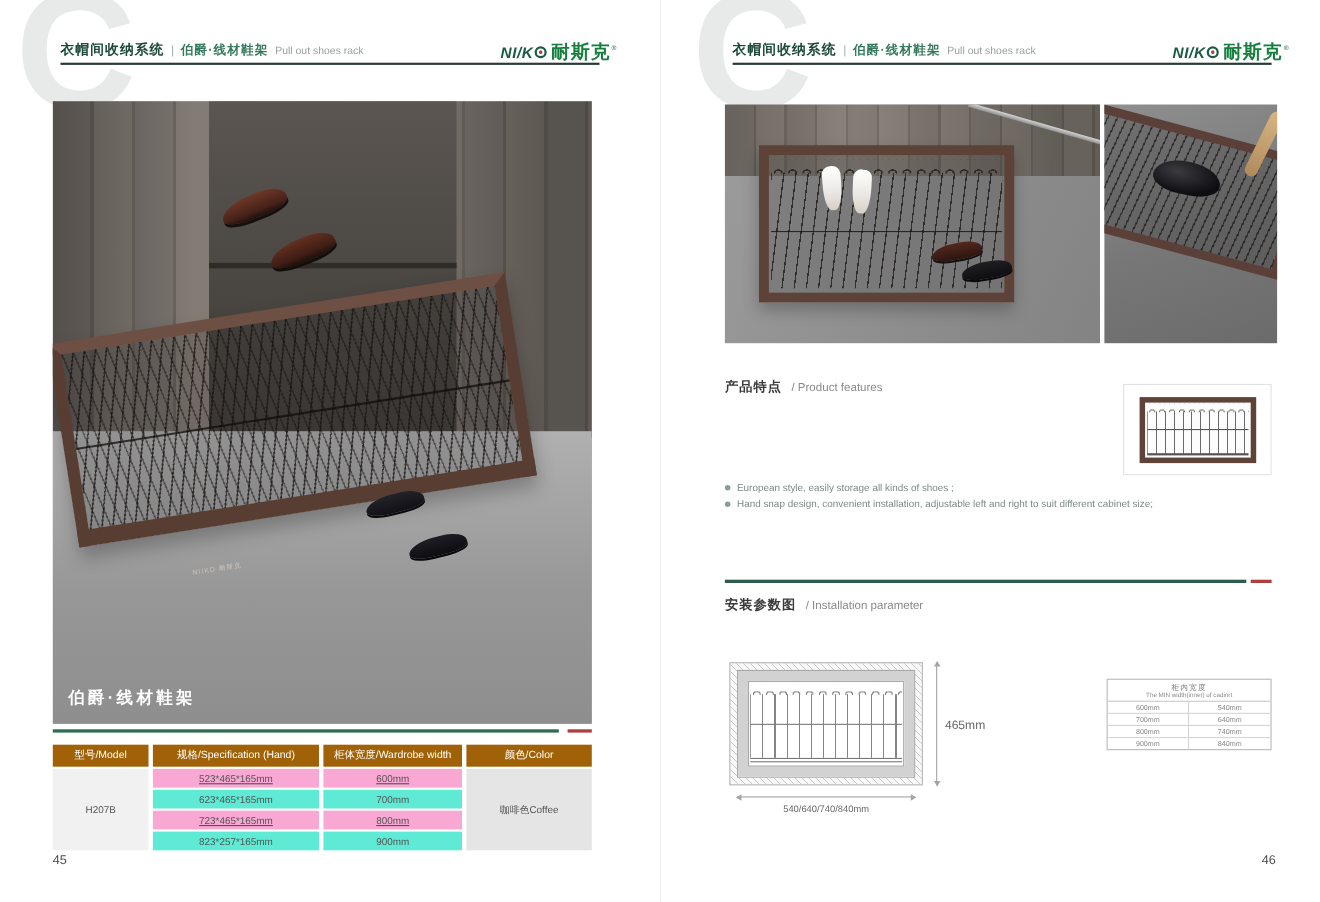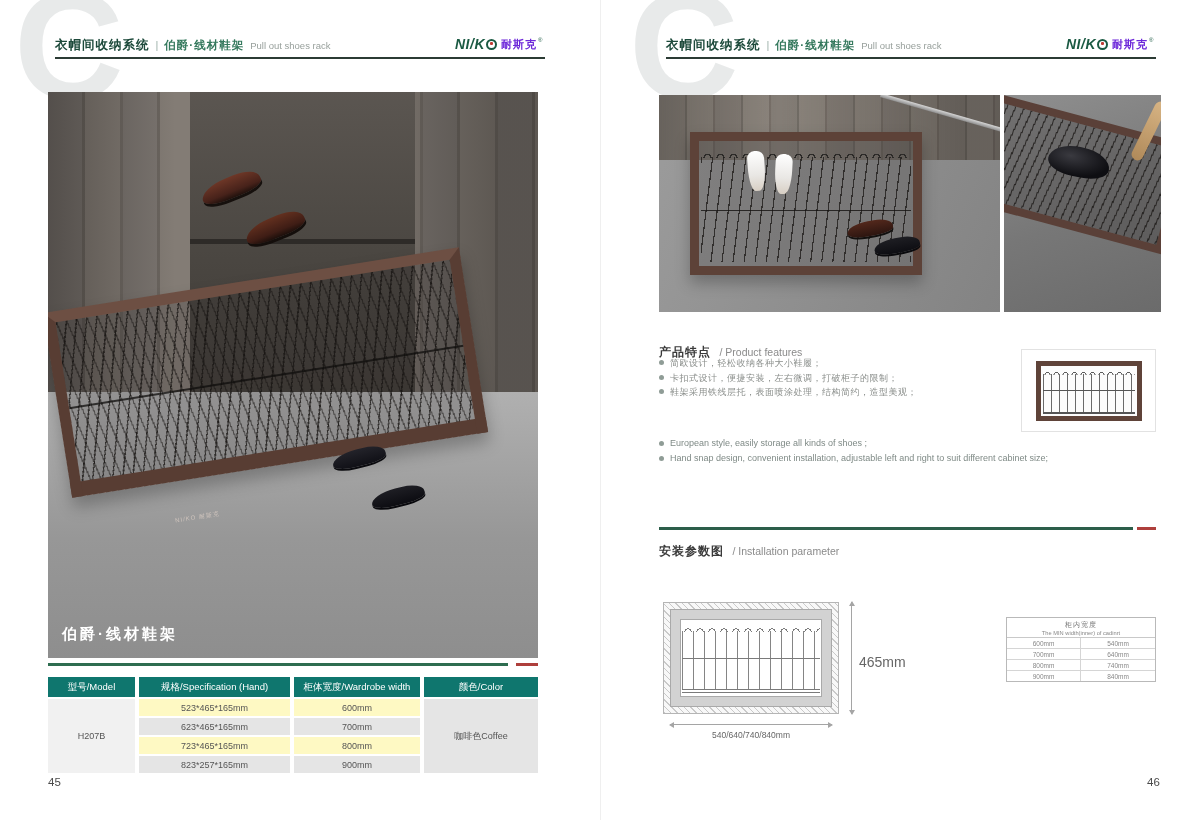--- a/index.html
+++ b/index.html
@@ -23,21 +23,21 @@
   .hdr-en { font-size:9.5px; color:#98a09c; margin-left:6px; }
   .hdr-line { position:absolute; top:57px; width:490px; height:1.5px; background:#2b3b34; z-index:2; }
   .page-left .hdr-line { left:55px; } .page-right .hdr-line { left:65px; }
 
   
   .logo { position:absolute; top:36px; display:flex; align-items:center; z-index:3; }
   .page-left .logo { left:455px; } .page-right .logo { left:465px; }
   .logo-latin { font-size:14px; font-weight:800; color:#1b5a43; letter-spacing:.5px; font-style:italic; }
   .logo-o { display:inline-block; width:11px; height:11px; border:2.5px solid #1b5a43; border-radius:50%; position:relative; margin:0 1px; }
   .logo-dot { position:absolute; left:1.5px; top:1.5px; width:3px; height:3px; background:#c03b33; border-radius:1px; }
-  .logo-cn { font-size:11px; font-weight:800; color:#6d28d9; margin-left:3px; letter-spacing:1px; }
+  .logo-cn { font-size:17px; font-weight:800; color:#15803d; margin-left:3px; letter-spacing:1px; }
   .logo-reg { font-size:6px; color:#1b5a43; vertical-align:top; margin-left:1px; transform:translateY(-4px); }
 
   .pageno { position:absolute; top:776px; font-size:11.5px; color:#4a4a4a; }
   .page-left .pageno { left:48px; } .page-right .pageno { left:546px; }
 
   
   .photo-main { position:absolute; left:48px; top:92px; width:490px; height:566px; background:#9d9d9d; overflow:hidden; }
   .pm-wood { position:absolute; left:0; top:0; width:100%; height:54%;
     background:
       linear-gradient(90deg, rgba(25,22,20,.40), rgba(0,0,0,0) 26%, rgba(0,0,0,0) 60%, rgba(22,20,18,.35) 92%),
@@ -72,28 +72,28 @@
   .acc-green { position:absolute; height:3px; background:#2e6d50; }
   .acc-red { position:absolute; height:3px; background:#ae3f3c; }
   .page-left .acc-green { left:48px; top:663px; width:460px; }
   .page-left .acc-red { left:516px; top:663px; width:22px; }
   .page-right .acc-green { left:58px; top:527px; width:474px; height:2.5px; background:#2c5e4a; }
   .page-right .acc-red { left:536px; top:527px; width:19px; height:2.5px; }
 
   
   .spec-table { position:absolute; left:48px; top:677px; width:490px; }
   .t-head { display:grid; grid-template-columns:87px 151px 126px 114px; column-gap:4px; }
-  .t-head div { background:#0f766e; color:#fff; font-size:9.5px; height:20px; line-height:20px; text-align:center; white-space:nowrap; overflow:hidden; }
+  .t-head div { background:#a16207; color:#fff; font-size:9.5px; height:20px; line-height:20px; text-align:center; white-space:nowrap; overflow:hidden; }
   .t-grid { display:grid; grid-template-columns:87px 151px 126px 114px; grid-template-rows:repeat(4,17px); gap:2px 4px; margin-top:2px; font-size:9px; color:#555; }
   .t-grid > div { display:flex; align-items:center; justify-content:center; }
   .cell-model { grid-column:1; grid-row:1/5; background:#f1f1f1; }
   .cell-color { grid-column:4; grid-row:1/5; background:#e5e5e5; }
   .c-spec { grid-column:2; } .c-width { grid-column:3; }
   .r1 { grid-row:1; } .r2 { grid-row:2; } .r3 { grid-row:3; } .r4 { grid-row:4; }
-  .alt-a { background:#fef9c3; } .alt-b { background:#e5e5e5; }
+  .alt-a { background:#f9a8d4;text-decoration:underline; } .alt-b { background:#5eead4; }
 
   
   .photo-a { position:absolute; left:58px; top:95px; width:341px; height:217px; overflow:hidden;
     background:linear-gradient(115deg,#9c9c9c,#8d8d8d 60%,#838383); }
   .pa-wood { position:absolute; left:0; top:0; width:100%; height:30%;
     background:
       linear-gradient(90deg, rgba(20,18,16,.25), rgba(0,0,0,0) 35%, rgba(20,18,16,.3) 90%),
       repeating-linear-gradient(90deg,#847d76 0 26px,#736d66 26px 28px,#8b847c 28px 54px,#776f68 54px 56px); }
   .pa-rail { position:absolute; right:-8px; top:16px; width:130px; height:4px; transform:rotate(16deg);
     background:linear-gradient(180deg,#d6d6d6,#8f8f8f); }
@@ -158,21 +158,21 @@
     background:radial-gradient(circle 4px at 50% 100%, rgba(0,0,0,0) 2.6px, #7c7c7c 2.7px 3.7px, rgba(0,0,0,0) 3.8px);
     background-size:12px 11px; background-repeat:repeat-x; }
   .tv-wires { position:absolute; left:2px; right:2px; top:12px; bottom:8px;
     background:repeating-linear-gradient(90deg,#858585 0 1px, rgba(0,0,0,0) 1px 11px); }
   .tv-mid { position:absolute; left:2px; right:2px; top:50%; height:1px; background:#7a7a7a; }
   .tv-rail { position:absolute; left:2px; right:2px; bottom:4px; height:4px; border-top:1px solid #7a7a7a; border-bottom:1px solid #7a7a7a; background:#fff; }
   .dim-v { position:absolute; left:188px; top:0; width:1px; height:112px; background:#a5a5a5; }
   .dim-v::before, .dim-v::after { content:""; position:absolute; left:-2.5px; border:3px solid rgba(0,0,0,0); }
   .dim-v::before { top:-1px; border-bottom:5px solid #a5a5a5; border-top:none; }
   .dim-v::after { bottom:-1px; border-top:5px solid #a5a5a5; border-bottom:none; }
-  .dim-v-label { position:absolute; left:196px; top:52px; font-size:14px; color:#666; white-space:nowrap; }
+  .dim-v-label { position:absolute; left:196px; top:52px; font-size:11px; color:#666; white-space:nowrap; }
   .dim-h { position:absolute; left:7px; top:122px; width:162px; height:1px; background:#a5a5a5; }
   .dim-h::before, .dim-h::after { content:""; position:absolute; top:-2.5px; border:3px solid rgba(0,0,0,0); }
   .dim-h::before { left:-1px; border-right:5px solid #a5a5a5; border-left:none; }
   .dim-h::after { right:-1px; border-left:5px solid #a5a5a5; border-right:none; }
   .dim-h-label { position:absolute; left:0; top:128px; width:176px; text-align:center; font-size:8.5px; color:#666; }
 
   
   .min-table { position:absolute; left:405px; top:617px; width:150px; border:1px solid #b9b9b9; background:#fff; }
   .mt-head { border-bottom:1px solid #c9c9c9; text-align:center; padding:2px 0 1px; }
   .mt-head-cn { font-size:7px; color:#777; display:block; letter-spacing:1px; }
@@ -310,34 +310,20 @@
       </div>
       <div class="pb-boot"></div>
       <div class="pb-horn"></div>
     </div>
 
     <div class="sec-title features-title">
       <span class="t-cn">产品特点</span>
       <span class="t-en">/ Product features</span>
     </div>
 
-    <div class="blist blist-cn">
-      <div class="bullet">
-          <span class="bdot"></span>
-          <span>简欧设计，轻松收纳各种大小鞋履；</span>
-        </div>
-      <div class="bullet">
-          <span class="bdot"></span>
-          <span>卡扣式设计，便捷安装，左右微调，打破柜子的限制；</span>
-        </div>
-      <div class="bullet">
-          <span class="bdot"></span>
-          <span>鞋架采用铁线层托，表面喷涂处理，结构简约，造型美观；</span>
-        </div>
-    </div>
 
     <div class="thumb">
       <div class="thumb-rack">
         <div class="th-loops"></div>
         <div class="th-wires"></div>
         <div class="th-mid"></div>
         <div class="th-rail"></div>
       </div>
     </div>
 

